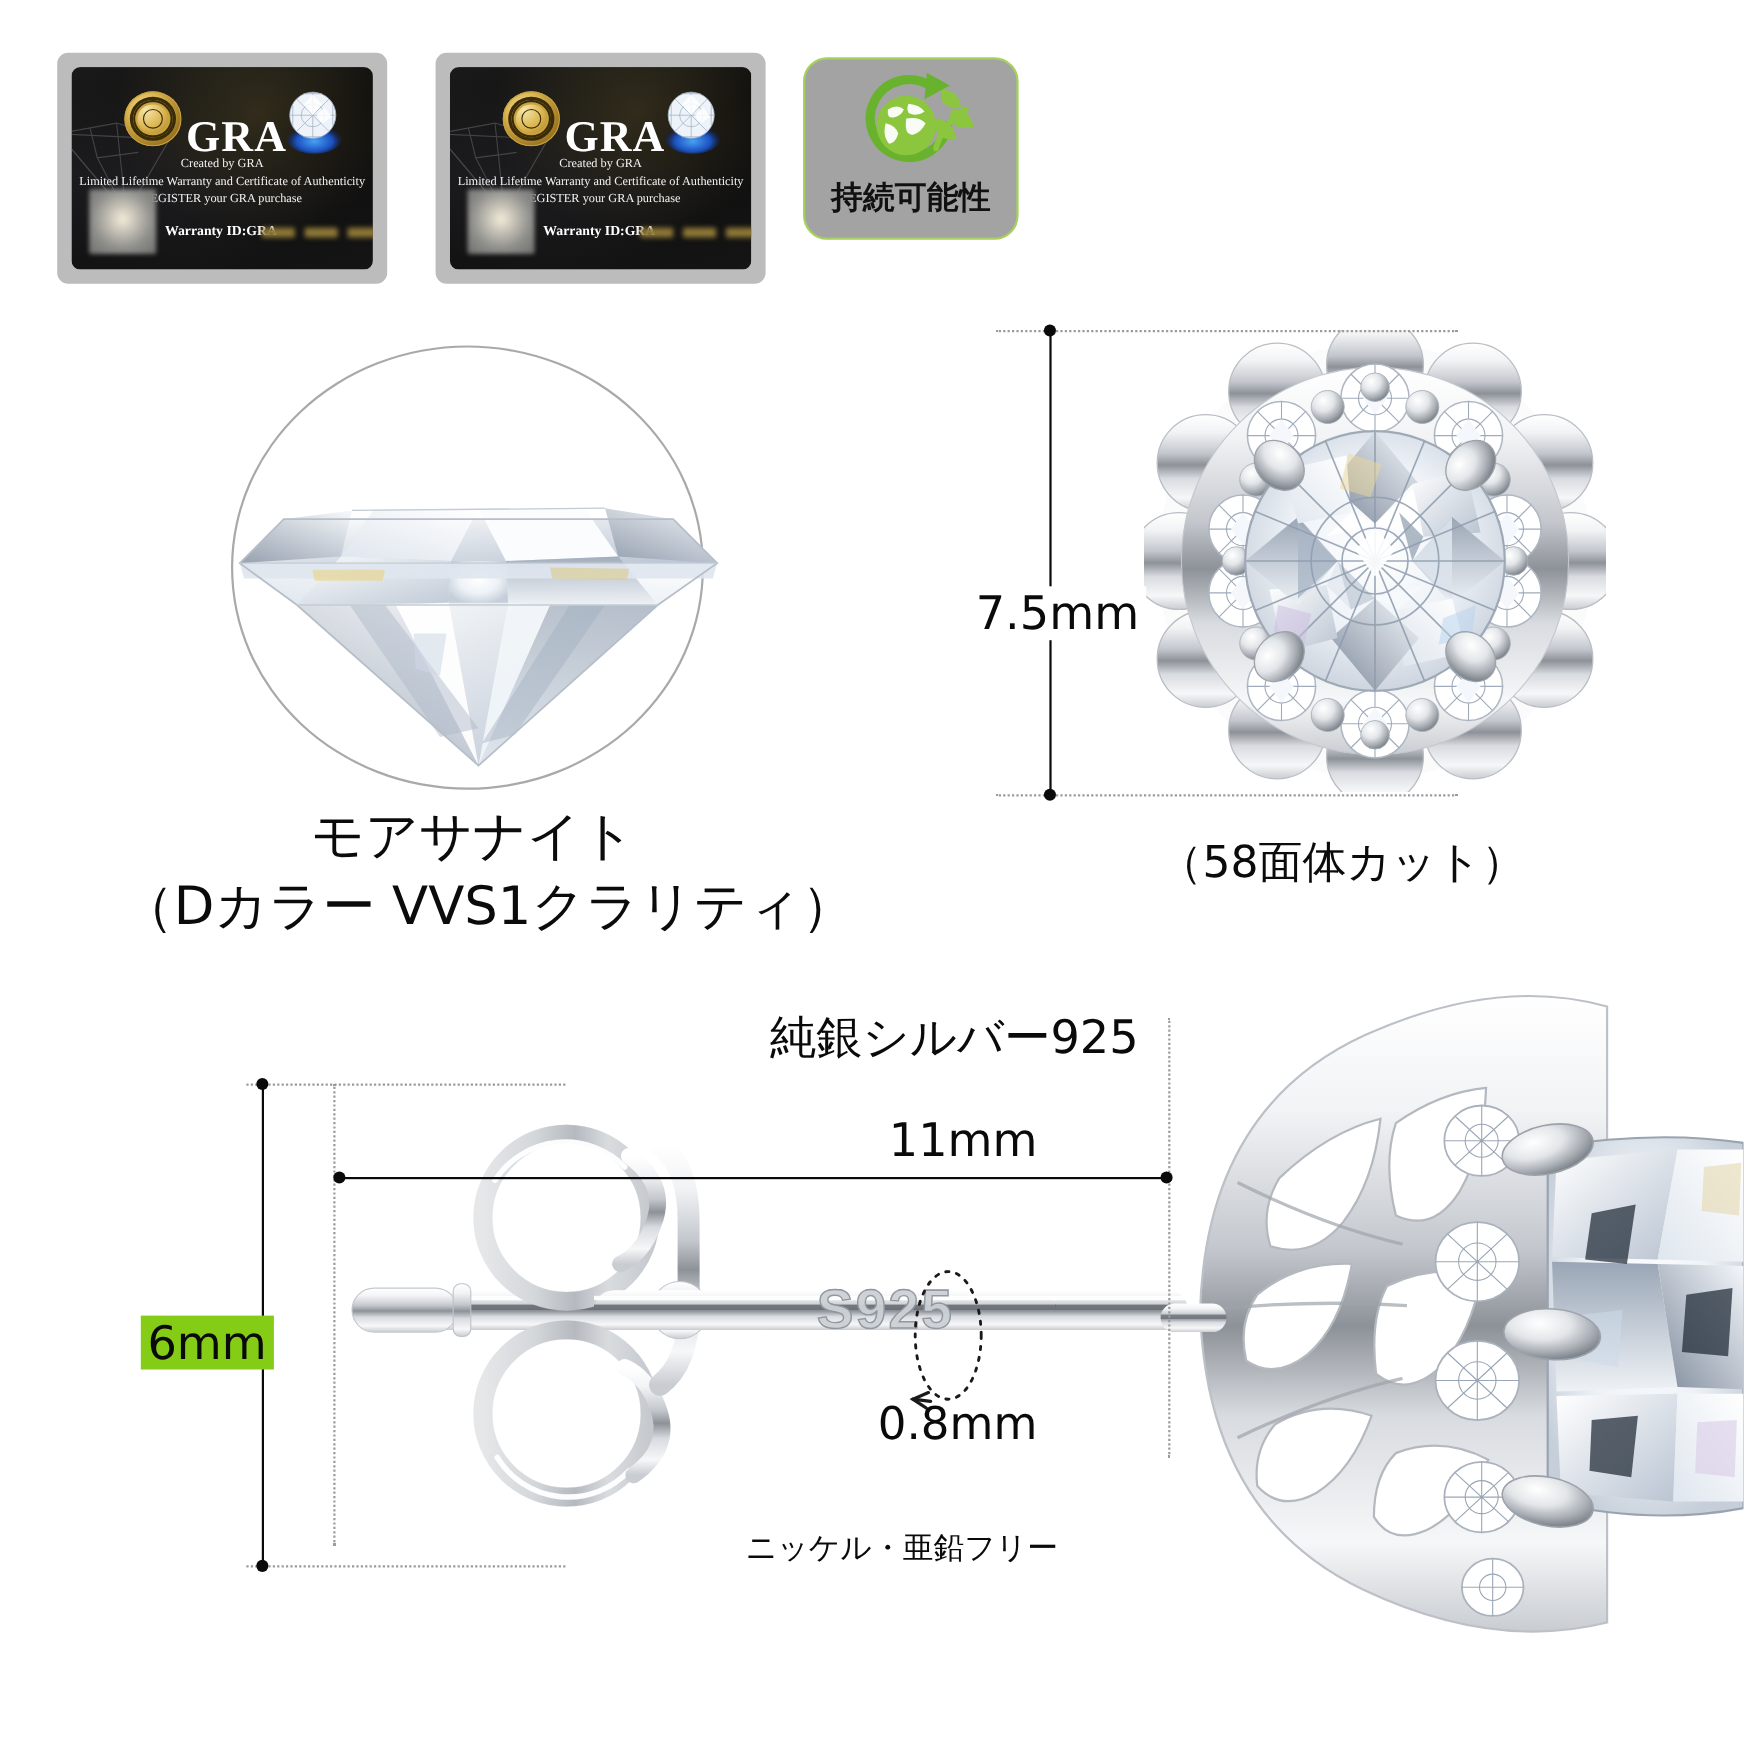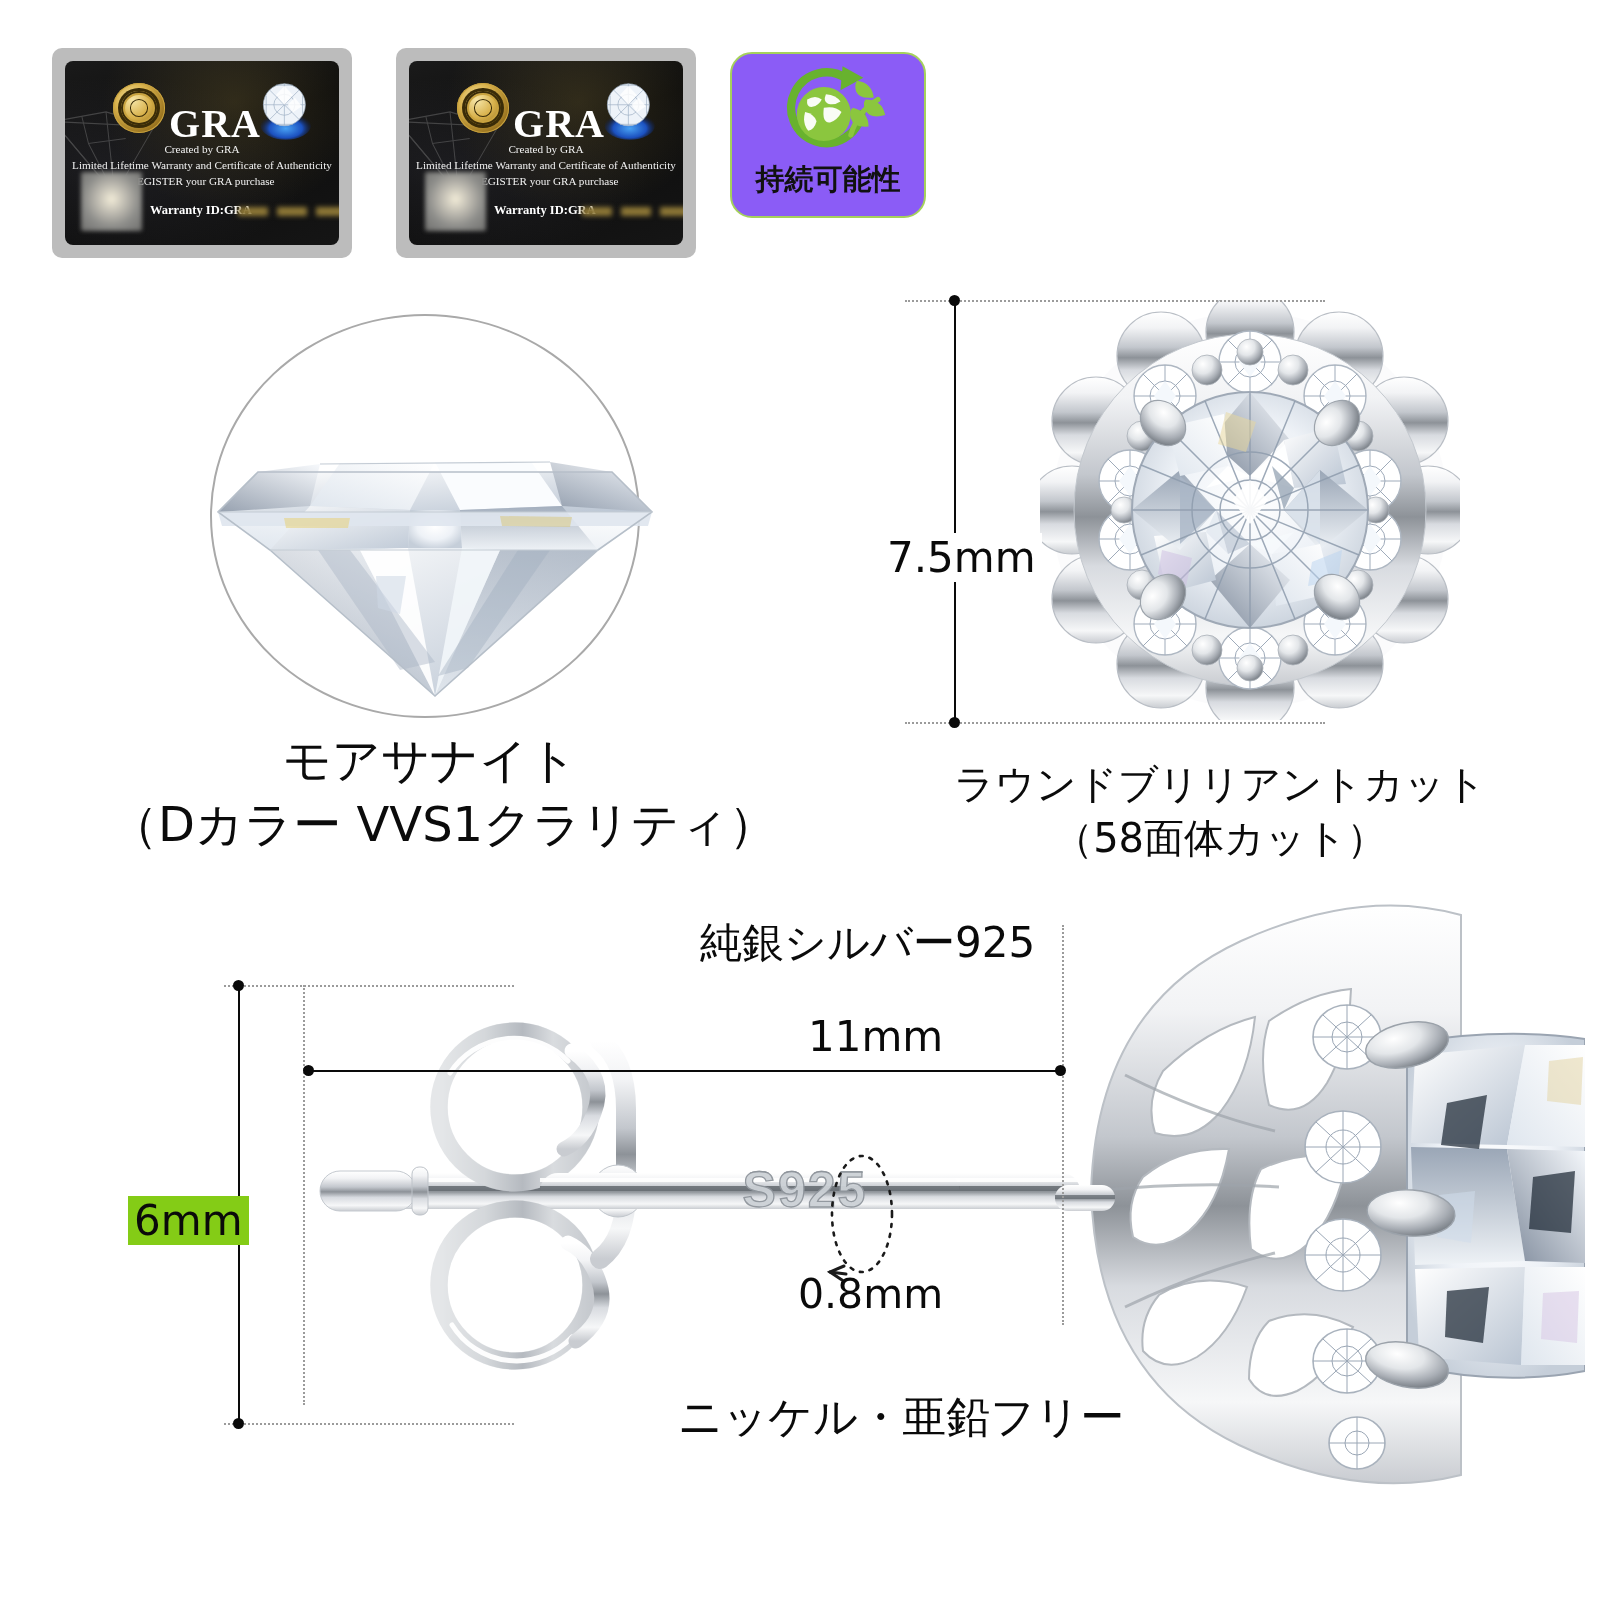--- a/index.html
+++ b/index.html
@@ -96,21 +96,21 @@
     height:9px;width:30px;
     background:#8d7736;
     border-radius:1px;
   }
 
   
   .susbadge{
     position:absolute;
     border:2px solid #a5d15c;
     border-radius:22px;
-    background:#8b5cf6;
+    background:#a3a3a3;
     box-sizing:border-box;
   }
   .susbadge .glyph{position:absolute;}
   .susbadge .sus-label{
     position:absolute;left:0;right:0;text-align:center;
     font-weight:700;color:#111;
     font-family:"DejaVu Sans",sans-serif;
   }
 
   
@@ -570,21 +570,20 @@
   </div>
 
   <div class="ext-line-h" style="left:905px;top:300px;width:420px;"></div>
   <div class="ext-line-h" style="left:905px;top:722px;width:420px;"></div>
   <div class="dim-line-v" style="left:954px;top:300px;height:422px;"></div>
   <div class="dim-dot" style="left:949px;top:295px;"></div>
   <div class="dim-dot" style="left:949px;top:717px;"></div>
   <div class="dim-label" style="left:881px;top:533px;font-size:42px;background:#fff;padding:0 6px;">7.5mm</div>
 
   <div class="caption" style="left:840px;top:758px;width:760px;font-size:40px;">
-    <div>ラウンドブリリアントカット</div>
     <div>（58面体カット）</div>
   </div>
 
   <div class="art" style="left:300px;top:985px;width:800px;height:430px;">
     <svg viewBox="0 0 800 430">
 
       <g>
         <rect x="20" y="188" width="760" height="36" rx="18" fill="url(#metalV)"></rect>
         <rect x="20" y="201" width="760" height="5" fill="#63696f" opacity=".85"></rect>
         <rect x="20" y="193" width="760" height="4" fill="#ffffff" opacity=".9"></rect>
@@ -742,15 +741,15 @@
   <div class="dim-label" style="left:128px;top:1196px;font-size:42px;background:#84cc16;padding:0 6px;">6mm</div>
 
   <svg class="art" style="left:800px;top:1148px;width:120px;height:140px;" viewBox="0 0 120 140">
     <ellipse cx="62" cy="66" rx="30" ry="58" fill="none" stroke="#1a1a1a" stroke-width="2.6" stroke-dasharray="3 7" stroke-linecap="round"></ellipse>
     <path d="M44 118 L30 124 L42 132" fill="none" stroke="#1a1a1a" stroke-width="3" stroke-linecap="round"></path>
     <path d="M30 124 L46 126" fill="none" stroke="#1a1a1a" stroke-width="3" stroke-linecap="round"></path>
   </svg>
   <div class="dim-label" style="left:798px;top:1270px;font-size:41px;">0.8mm</div>
 
   <div class="dim-label" style="left:700px;top:915px;font-size:42px;">純銀シルバー925</div>
-  <div class="dim-label" style="left:678px;top:1388px;font-size:44px;">ニッケル・亜鉛フリー</div>
+  <div class="dim-label" style="left:678px;top:1388px;font-size:28px;">ニッケル・亜鉛フリー</div>
 
 </div>
 
 </body></html>

